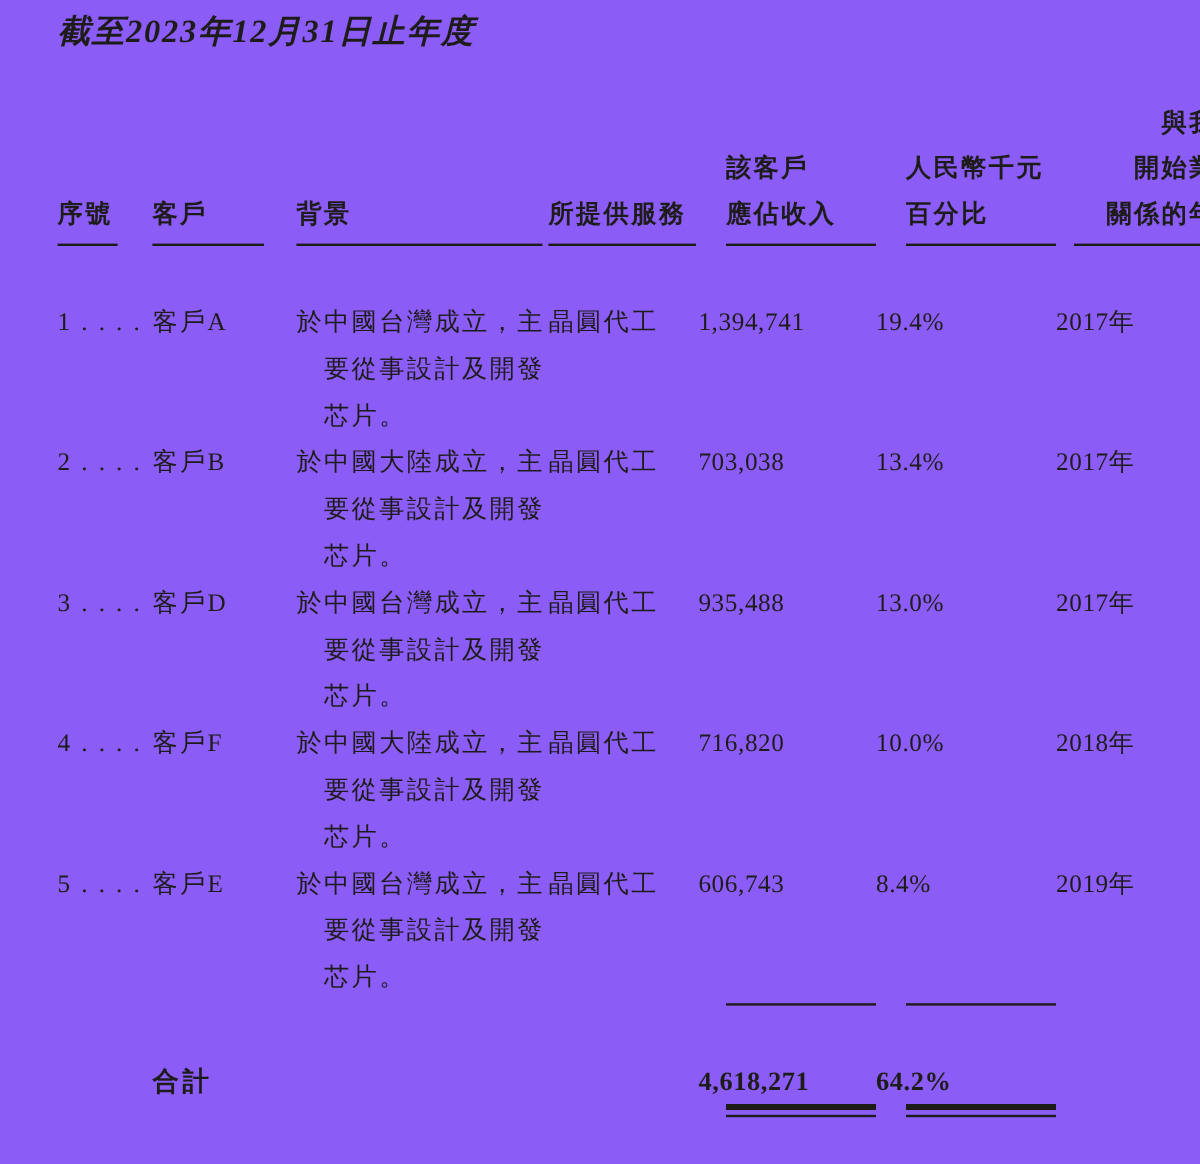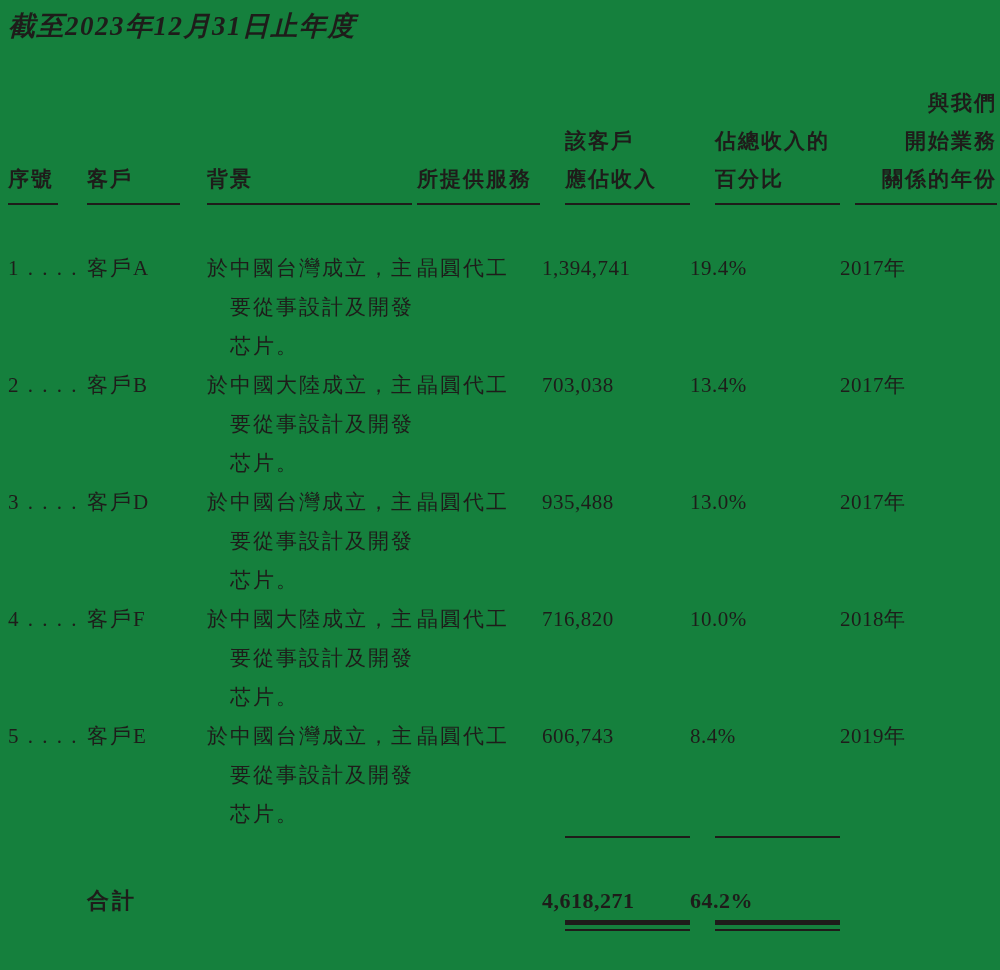--- a/index.html
+++ b/index.html
@@ -1,20 +1,21 @@
 <!DOCTYPE html>
 <html><head>
 <meta charset="utf-8">
 <style>
   * { margin:0; padding:0; box-sizing:border-box; }
   html,body { background:#ffffff; }
   .page {
-    position:relative; width:1000px; height:970px; background:#15803d;
+    position:relative; width:1000px; height:970px; background:#8b5cf6;
     color:#1e1c1a; overflow:hidden;
     font-family:"Liberation Serif","DejaVu Serif",serif;
+    padding-left:40px;
   }
   .title {
     margin:10px 0 0 8px; font-size:27px; line-height:32px;
     font-weight:bold; font-style:italic; letter-spacing:1.5px; white-space:nowrap;
   }
   table.cust { border-collapse:collapse; table-layout:fixed; margin:42px 0 0 8px; width:989px; }
   td { vertical-align:top; padding:0; overflow:visible; }
   
   tr.hdr td {
     vertical-align:bottom;
@@ -87,21 +88,21 @@
       </td>
       <td>
         <div class="hwrap">
           <div class="hline">該客戶</div>
           <div class="hline">應佔收入</div>
         </div>
         <div class="rule r-right" style="width:125px"></div>
       </td>
       <td>
         <div class="hwrap">
-          <div class="hline">佔總收入的</div>
+          <div class="hline">人民幣千元</div>
           <div class="hline">百分比</div>
         </div>
         <div class="rule r-right" style="width:125px"></div>
       </td>
       <td class="alignR">
         <div class="hline">與我們</div>
         <div class="hline">開始業務</div>
         <div class="hline">關係的年份</div>
         <div class="rule r-right" style="width:142px"></div>
       </td>

